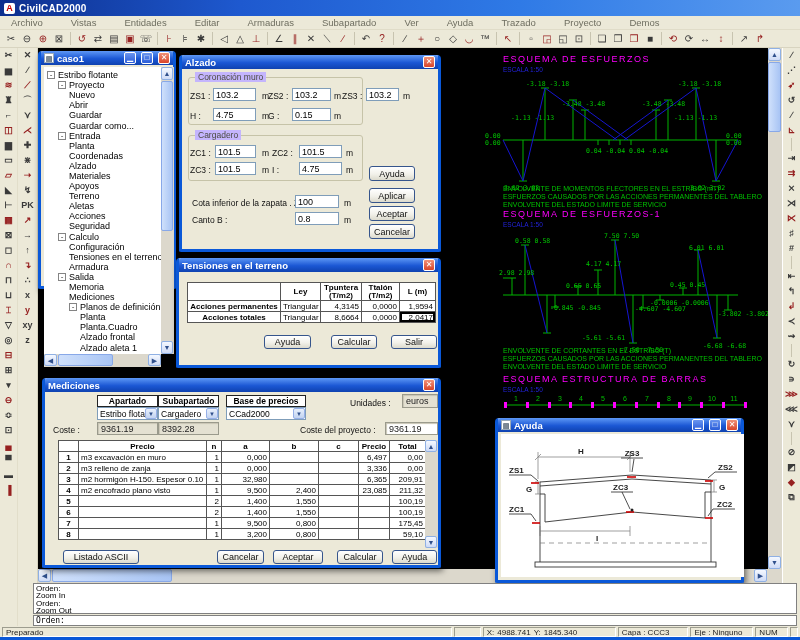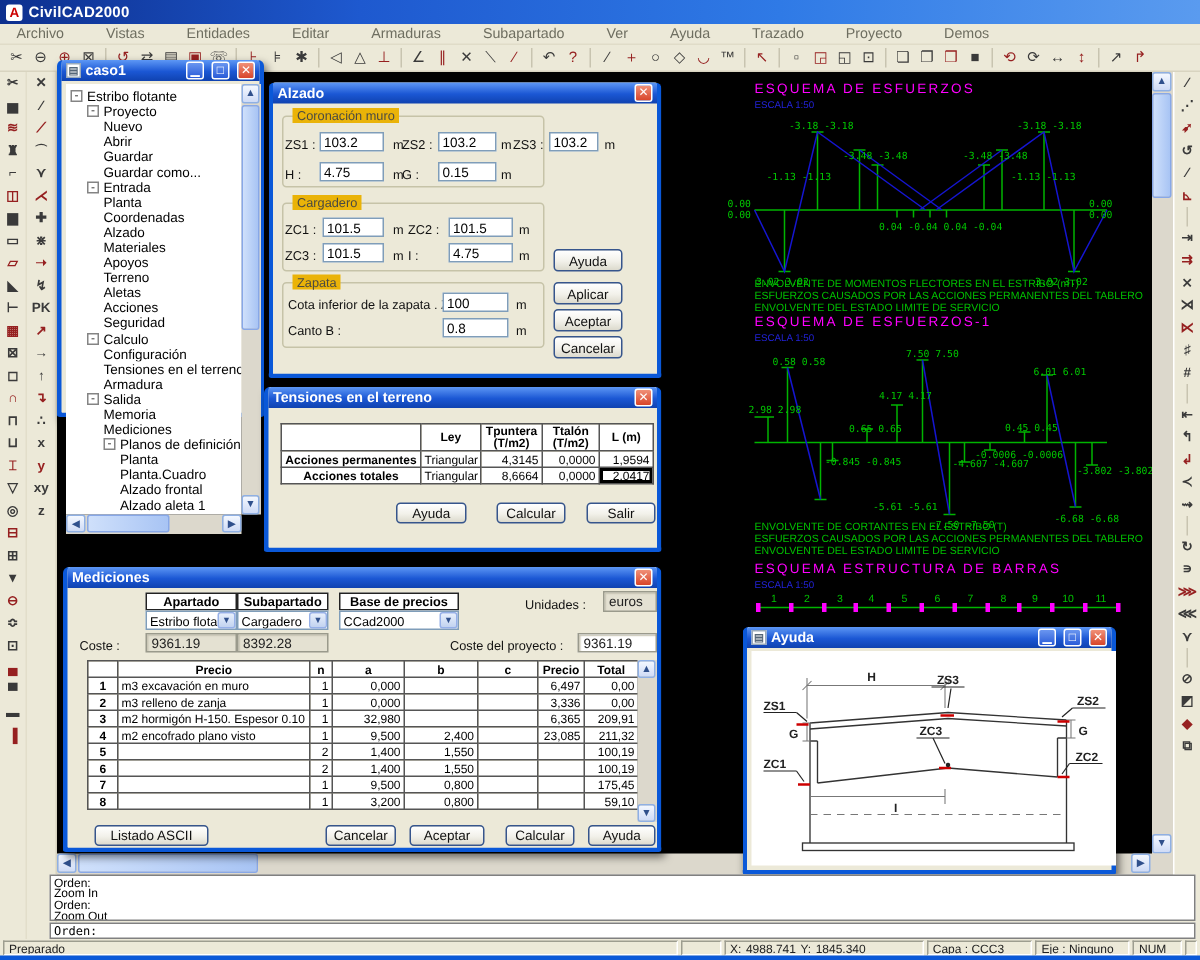--- a/index.html
+++ b/index.html
@@ -32,21 +32,21 @@
 
 
 .win{position:absolute;border:3px solid #0a58d8;border-top:0;border-radius:4px 4px 2px 2px;background:#ece9d8;box-shadow:2px 3px 6px rgba(0,0,0,.55)}
 .win-title{height:14px;background:linear-gradient(180deg,#5d97f5,#1b57d4 55%,#0f42b0);border-radius:2px 2px 0 0;color:#fff;font-weight:bold;font-size:9.5px;display:flex;align-items:center;padding:0 3px;gap:3px}
 .win-title .sp{flex:1}
 .wico{width:10px;height:10px;background:#fff;border:1px solid #9ab;font-size:7px;line-height:9px;text-align:center;color:#567;flex:none}
 .wbtn{flex:none;width:12px;height:12px;border:1px solid #fff;border-radius:2px;font-size:8px;line-height:10px;text-align:center;color:#fff;margin-left:2px;padding:0}
 .wbtn.min,.wbtn.max{background:linear-gradient(180deg,#6a96f0,#2a5cd8)}
 .wbtn.close{background:linear-gradient(180deg,#f09078,#d8452a)}
 .grp{position:absolute;border:1px solid #c6c3a8;border-radius:3px}
-.grp>span{position:absolute;top:-6px;left:6px;background:#eab308;padding:0 3px;font-size:8.5px;color:#4a4a42;white-space:nowrap}
+.grp>span{position:absolute;top:-6px;left:6px;background:#c4b5fd;padding:0 3px;font-size:8.5px;color:#4a4a42;white-space:nowrap}
 .fld-l{position:absolute;font-size:8.5px;color:#111;white-space:nowrap}
 .inp{position:absolute;height:13px;border:1px solid #7f9db9;background:#fff;font-size:9px;padding:0 2px;color:#000}
 .unit{position:absolute;font-size:8.5px;color:#111}
 .xpbtn{position:absolute;background:linear-gradient(180deg,#ffffff,#f2f1ea 55%,#dcdacd);border:1px solid #36558c;border-radius:3px;font-size:9px;color:#111;text-align:center;padding:0}
 .sunk{position:absolute;border:1px solid #9a9a8c;background:#e4e1d2;font-size:9px;padding:0 3px;color:#222;box-shadow:inset 1px 1px 1px #c8c5b4;display:flex;align-items:center}
 .sunk.white{background:#fff}
 
 
 .tree{position:absolute;left:3px;top:16px;width:117px;height:287px;background:#fff;overflow:hidden;padding-top:3px}
 .tree-row{height:10.1px;display:flex;align-items:center;font-size:9px;white-space:nowrap;color:#000}
@@ -407,21 +407,21 @@
       <div class="sb-btn" style="left:0;top:508px">▼</div>
     </div>
     <div class="sbh" style="left:0;top:521px;width:730px;height:14px">
       <div class="sb-btn" style="left:0;top:0">◀</div>
       <div class="sb-thumb" style="left:14px;top:0;width:120px;height:13px"></div>
       <div class="sb-btn" style="left:716px;top:0">▶</div>
     </div>
     <div class="sbc" style="left:730px;top:521px;width:14px;height:14px"></div>
   </div>
 
-  <div class="win" style="left:38px;top:40px;width:138px;height:238px">
+  <div class="win" style="left:38px;top:51px;width:138px;height:238px">
     <div class="win-title">
       <span class="wico">▤</span>
       <span>caso1</span>
       <span class="sp"></span>
       <button class="wbtn min">▁</button>
       <button class="wbtn max">□</button>
       <button class="wbtn close">✕</button>
     </div>
     <div class="tree">
         <div class="tree-row lvl0">
@@ -562,23 +562,20 @@
     <span class="unit" style="left:80px;top:93px">m</span>
     <span class="fld-l" style="left:90px;top:93px;width:25px">ZC2 :</span>
     <input class="inp" style="left: 117px; top: 90px; width: 43px;" readonly="" value="101.5">
     <span class="unit" style="left:164px;top:93px">m</span>
     <span class="fld-l" style="left:8px;top:110px;width:24px">ZC3 :</span>
     <input class="inp" style="left: 33px; top: 107px; width: 41px;" readonly="" value="101.5">
     <span class="unit" style="left:80px;top:110px">m</span>
     <span class="fld-l" style="left:90px;top:110px;width:25px">I :</span>
     <input class="inp" style="left: 117px; top: 107px; width: 43px;" readonly="" value="4.75">
     <span class="unit" style="left:164px;top:110px">m</span>
-    <div class="grp" style="left:6px;top:133px;width:175px;height:44px">
-      <span>Zapata</span>
-    </div>
     <span class="fld-l" style="left:10px;top:143px;width:100px">Cota inferior de la zapata . ZB:</span>
     <input class="inp" style="left: 113px; top: 140px; width: 44px;" readonly="" value="100">
     <span class="unit" style="left:162px;top:143px">m</span>
     <span class="fld-l" style="left:10px;top:160px;width:100px">Canto B :</span>
     <input class="inp" style="left: 113px; top: 157px; width: 44px;" readonly="" value="0.8">
     <span class="unit" style="left:162px;top:160px">m</span>
     <button class="xpbtn" style="left:187px;top:111px;width:46px;height:15px">Ayuda</button>
     <button class="xpbtn" style="left:187px;top:133px;width:46px;height:15px">Aplicar</button>
     <button class="xpbtn" style="left:187px;top:151px;width:46px;height:15px">Aceptar</button>
     <button class="xpbtn" style="left:187px;top:169px;width:46px;height:15px">Cancelar</button>

